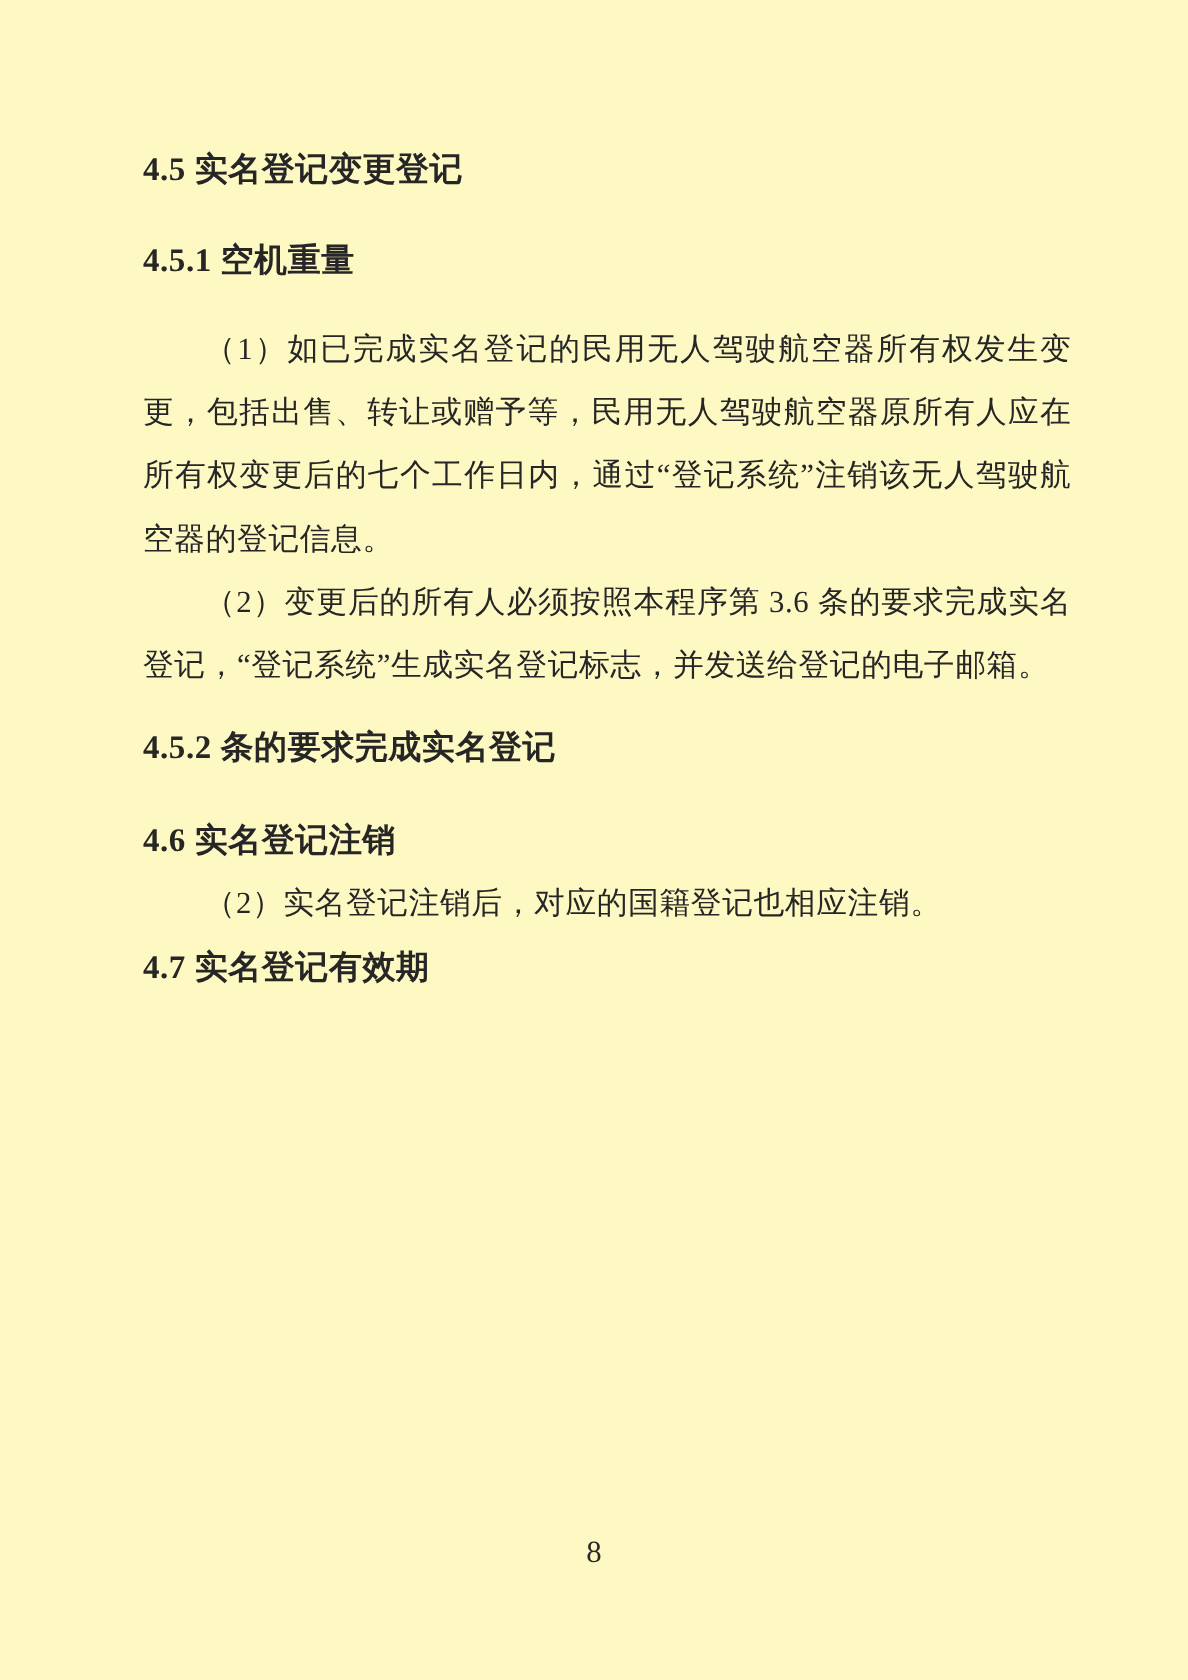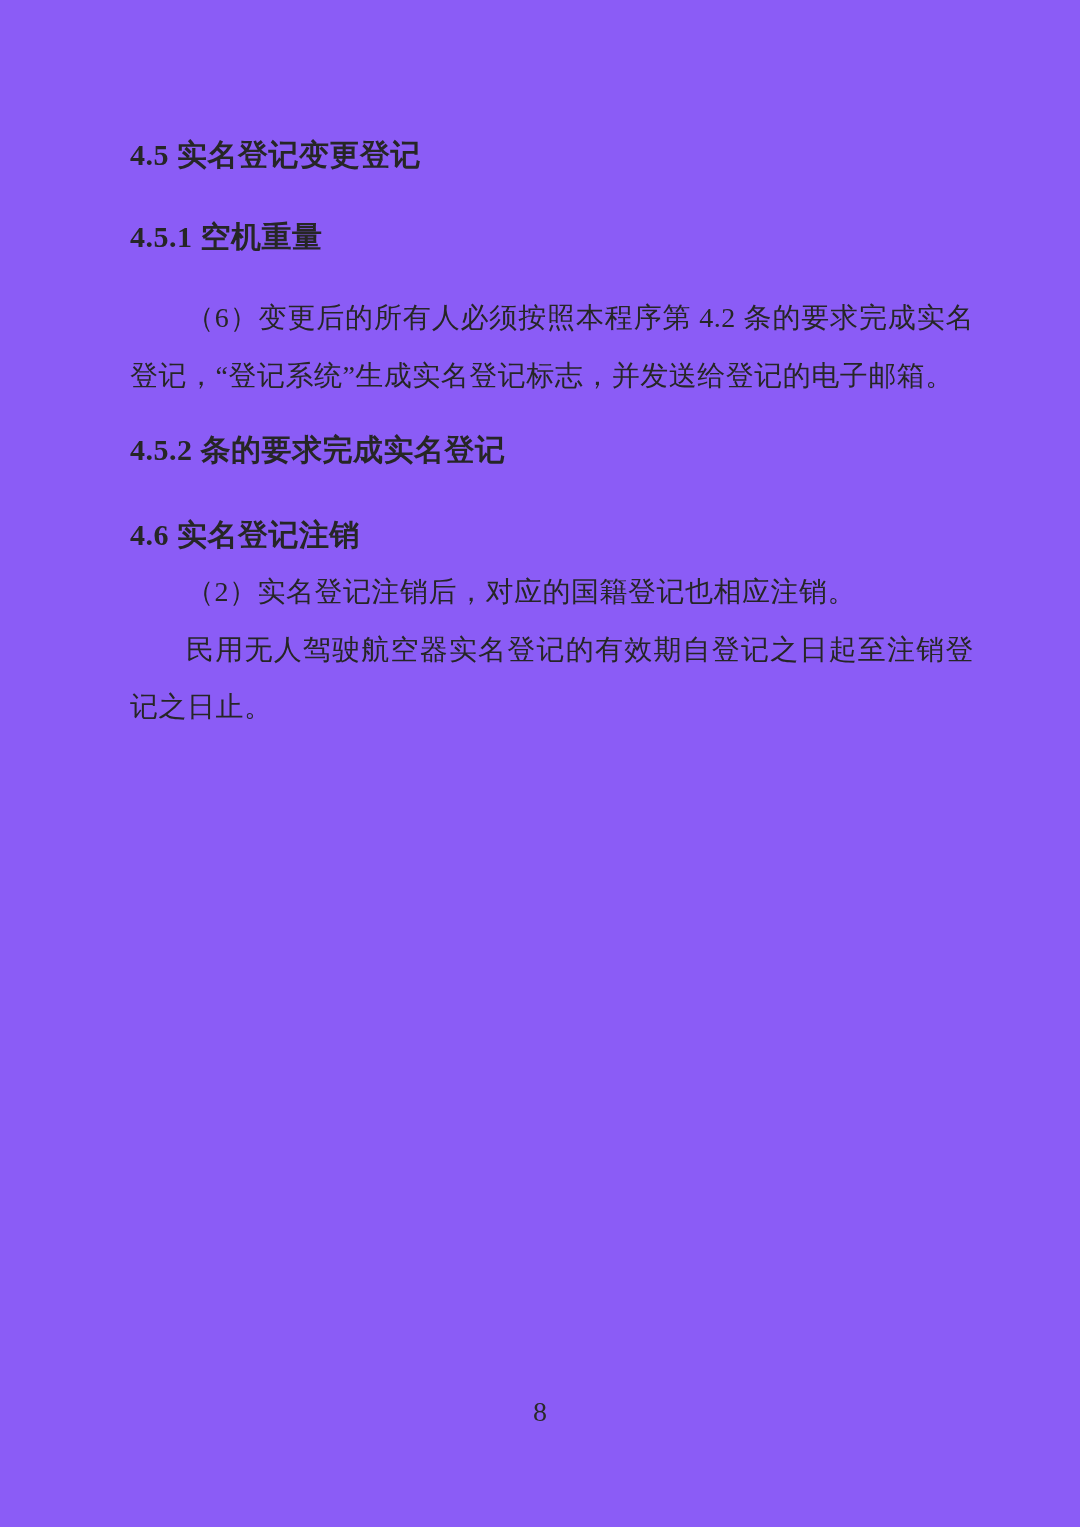--- a/index.html
+++ b/index.html
@@ -5,21 +5,21 @@
   html, body {
     margin: 0;
     padding: 0;
     background: #f4f4f4;
   }
   .page {
     position: relative;
     width: 1080px;
     height: 1527px;
     margin: 0 auto;
-    background: #8b5cf6;
+    background: #fef9c3;
     box-sizing: border-box;
     padding: 126px 106px 0 130px;
     font-family: "Liberation Serif", "DejaVu Serif", serif;
     color: #262626;
     overflow: hidden;
   }
   .doc-heading {
     margin: 0;
     font-size: 30px;
     line-height: 57px;
@@ -54,29 +54,30 @@
 </style>
 </head>
 <body>
 
 <div class="page">
 
   <h2 class="doc-heading sp-after-lg">4.5 实名登记变更登记</h2>
 
   <h3 class="doc-heading sp-after-md">4.5.1 空机重量</h3>
 
+  <p class="doc-paragraph">（1）如已完成实名登记的民用无人驾驶航空器所有权发生变更，包括出售、转让或赠予等，民用无人驾驶航空器原所有人应在所有权变更后的七个工作日内，通过“登记系统”注销该无人驾驶航空器的登记信息。</p>
 
-  <p class="doc-paragraph">（6）变更后的所有人必须按照本程序第 4.2 条的要求完成实名登记，“登记系统”生成实名登记标志，并发送给登记的电子邮箱。</p>
+  <p class="doc-paragraph">（2）变更后的所有人必须按照本程序第 3.6 条的要求完成实名登记，“登记系统”生成实名登记标志，并发送给登记的电子邮箱。</p>
 
   <h3 class="doc-heading sp-both">4.5.2 条的要求完成实名登记</h3>
 
 
   <h2 class="doc-heading">4.6 实名登记注销</h2>
 
 
   <p class="doc-paragraph">（2）实名登记注销后，对应的国籍登记也相应注销。</p>
 
+  <h2 class="doc-heading">4.7 实名登记有效期</h2>
 
-  <p class="doc-paragraph">民用无人驾驶航空器实名登记的有效期自登记之日起至注销登记之日止。</p>
 
   <div class="page-number">8</div>
 
 </div>
 
 </body></html>

